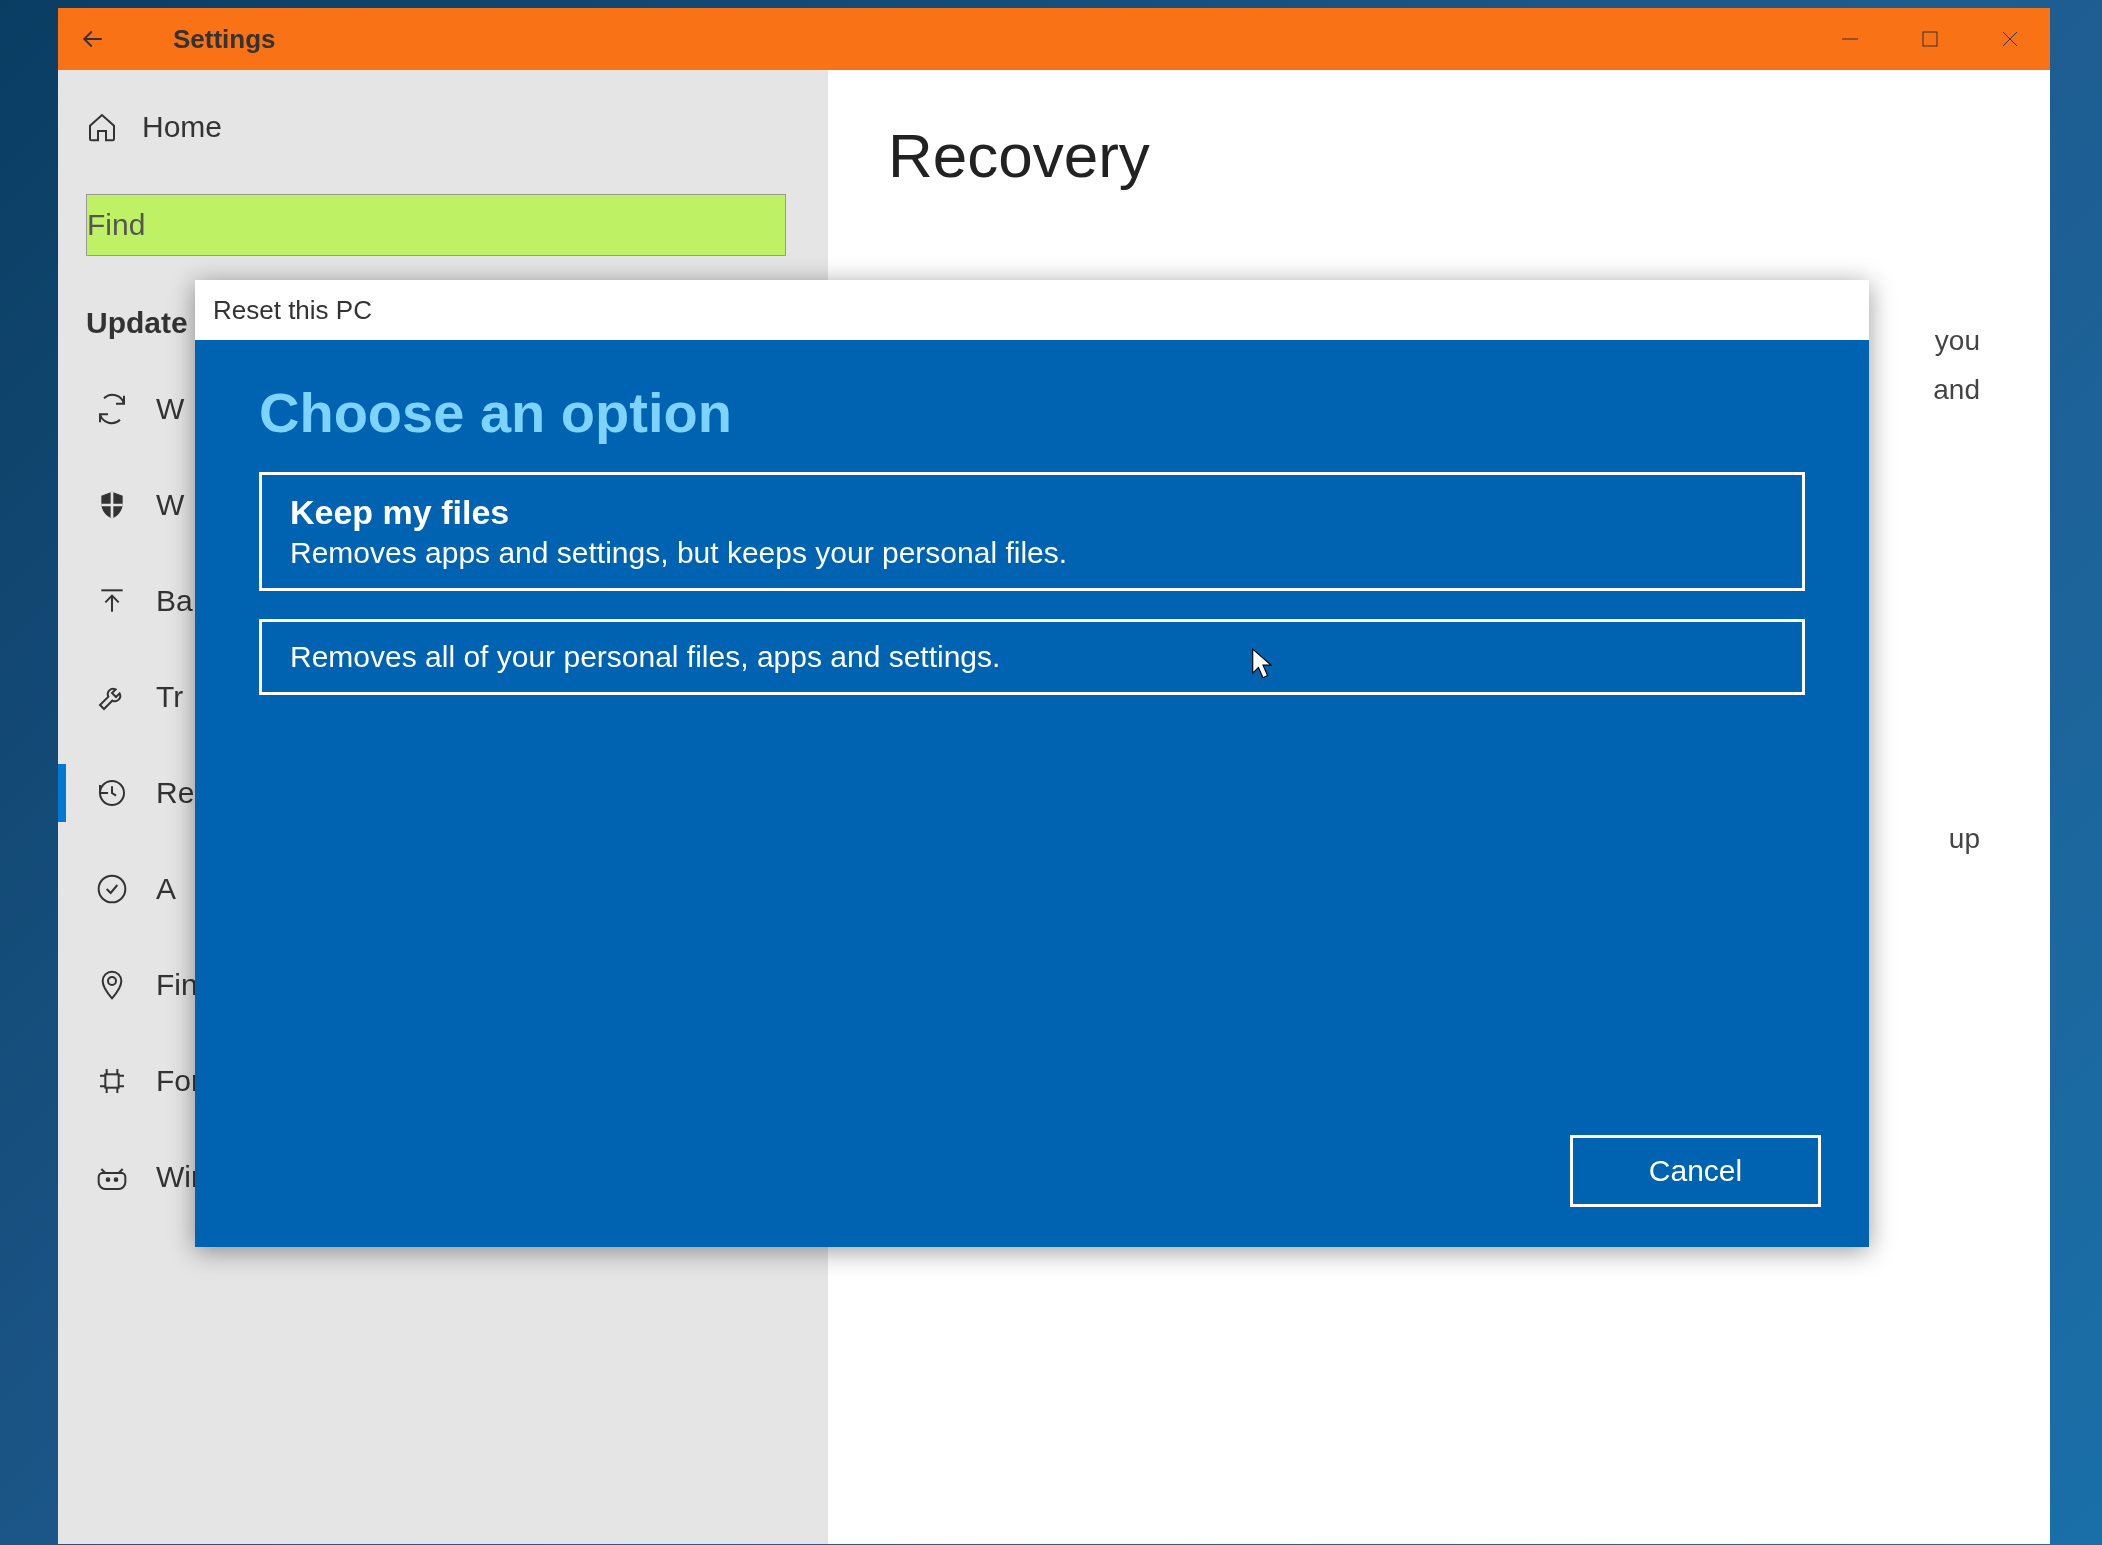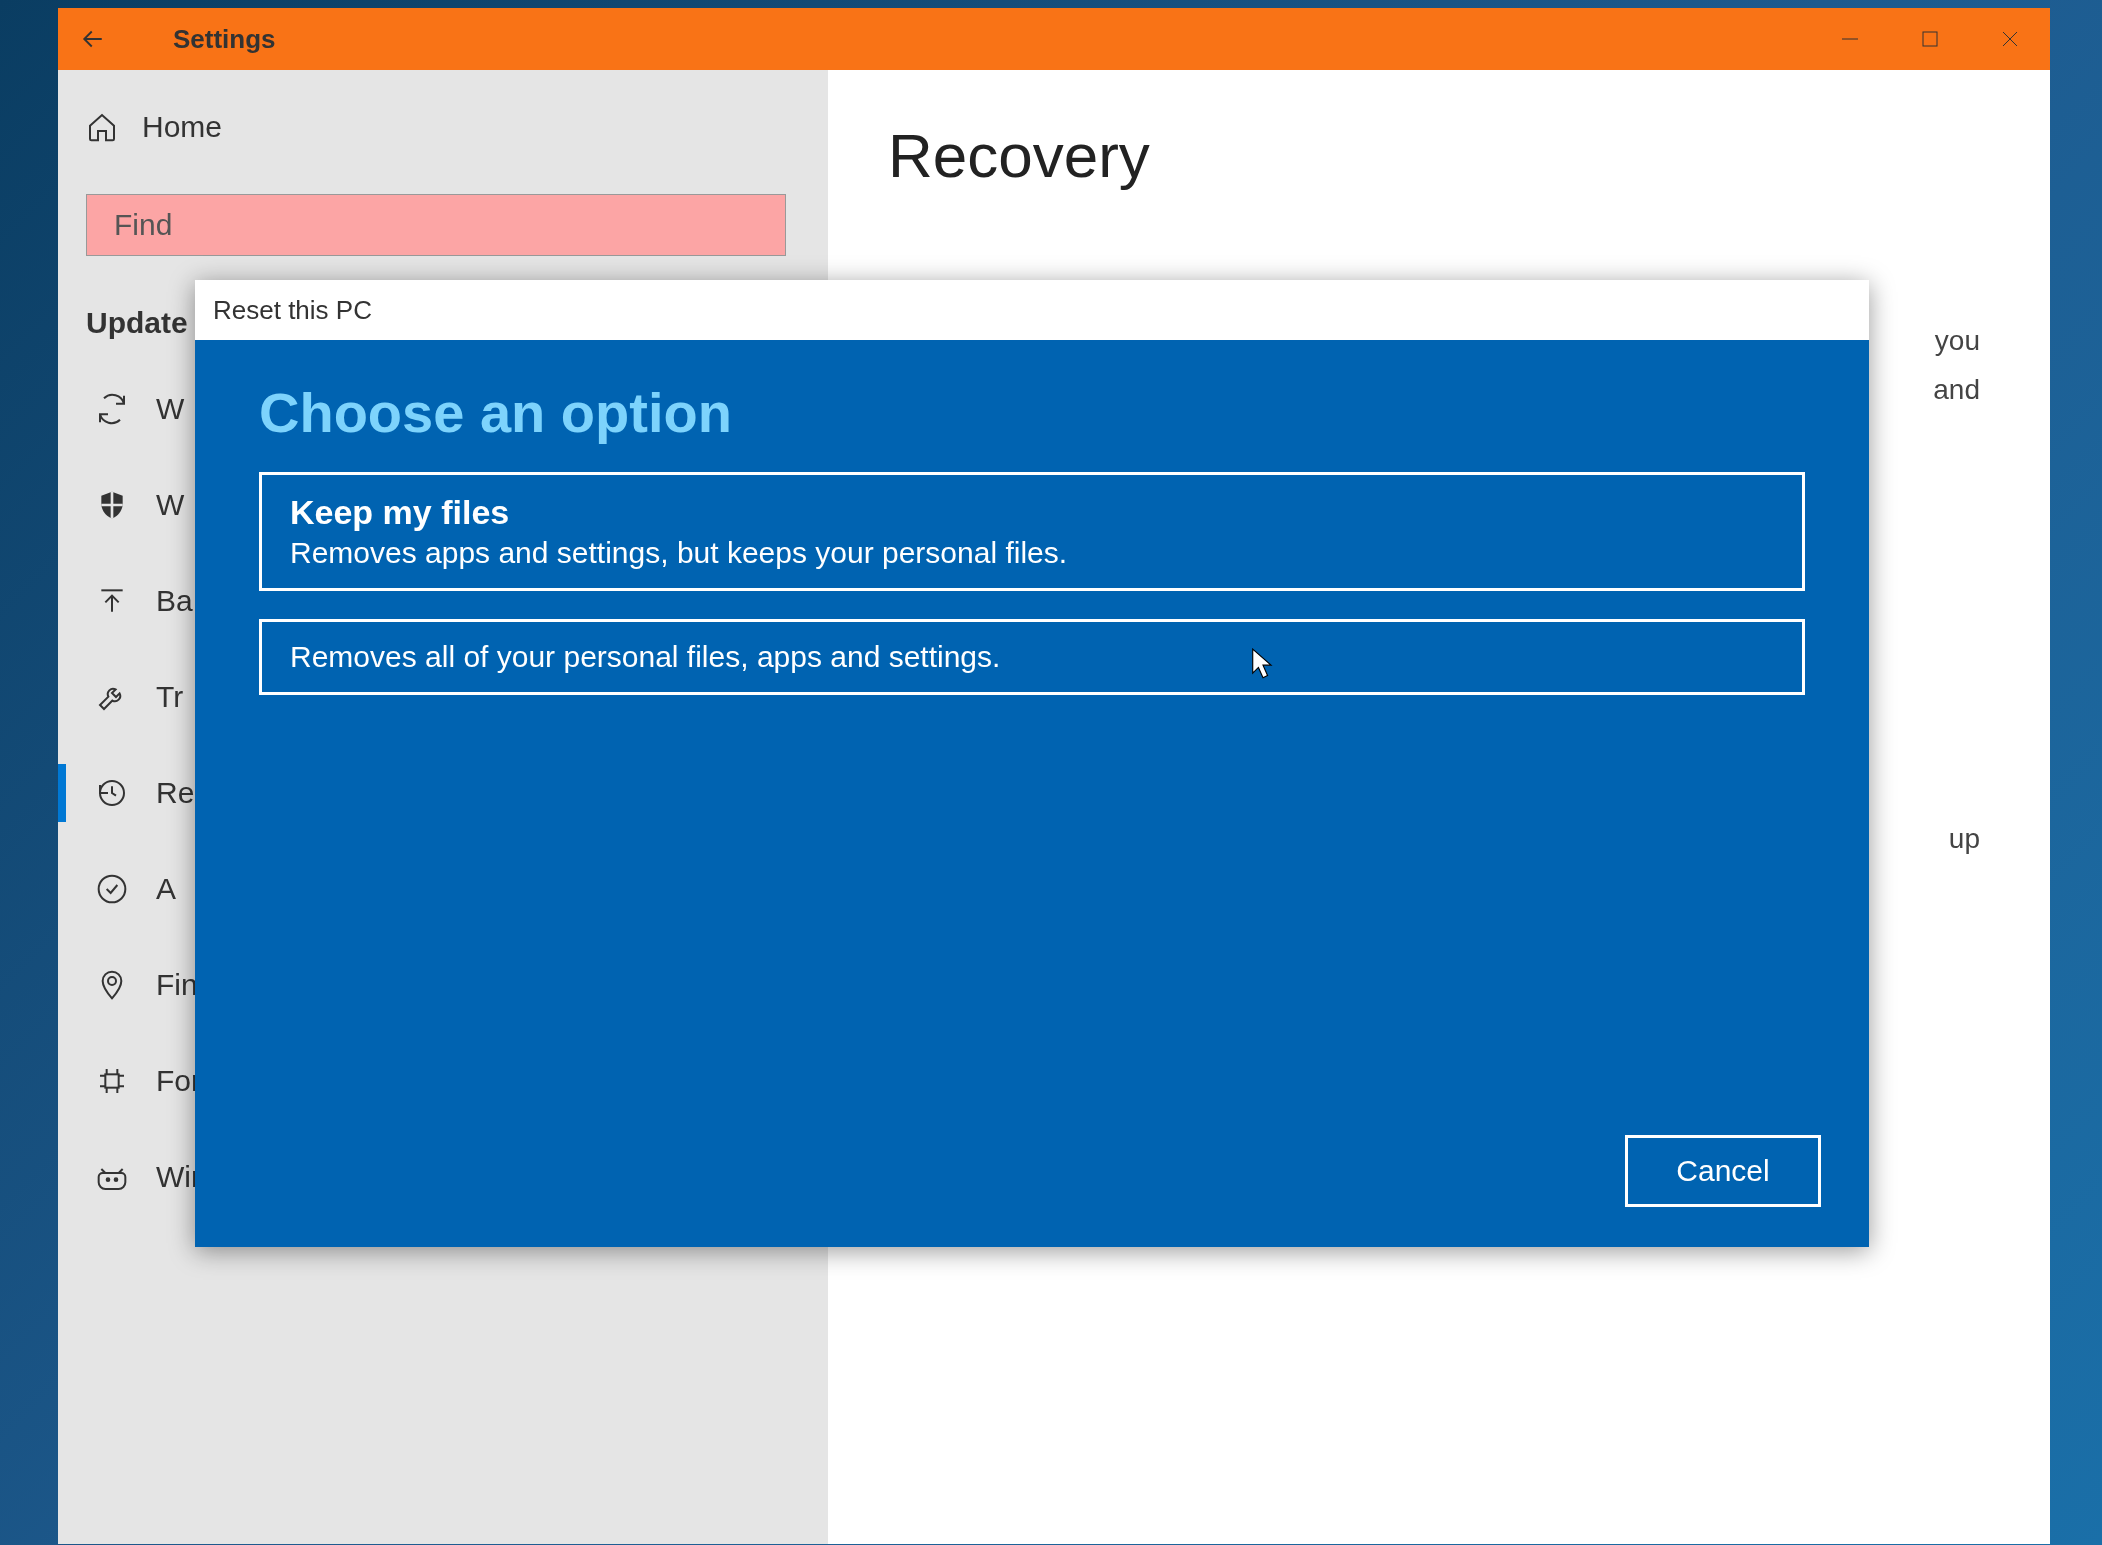--- a/index.html
+++ b/index.html
@@ -75,22 +75,22 @@
   align-items: center;
   gap: 24px;
   margin-bottom: 50px;
   font-size: 30px;
   color: #333;
 }
 .search-box {
   width: 700px;
   height: 62px;
   border: 1px solid #999;
-  background: #fca5a5;
-  padding: 0 27px;
+  background: #bef264;
+  padding: 0 0;
   font-size: 30px;
   color: #555;
   display: flex;
   align-items: center;
   margin-bottom: 50px;
 }
 .section-header {
   font-size: 30px;
   font-weight: 600;
   color: #333;
@@ -200,21 +200,21 @@
   margin-bottom: 4px;
 }
 .option-desc {
   font-size: 30px;
   color: #fff;
 }
 .cancel-btn {
   position: absolute;
   bottom: 40px;
   right: 48px;
-  width: 196px;
+  width: 251px;
   height: 72px;
   border: 3px solid #fff;
   color: #fff;
   font-size: 30px;
   display: flex;
   align-items: center;
   justify-content: center;
   background: transparent;
   cursor: pointer;
 }

